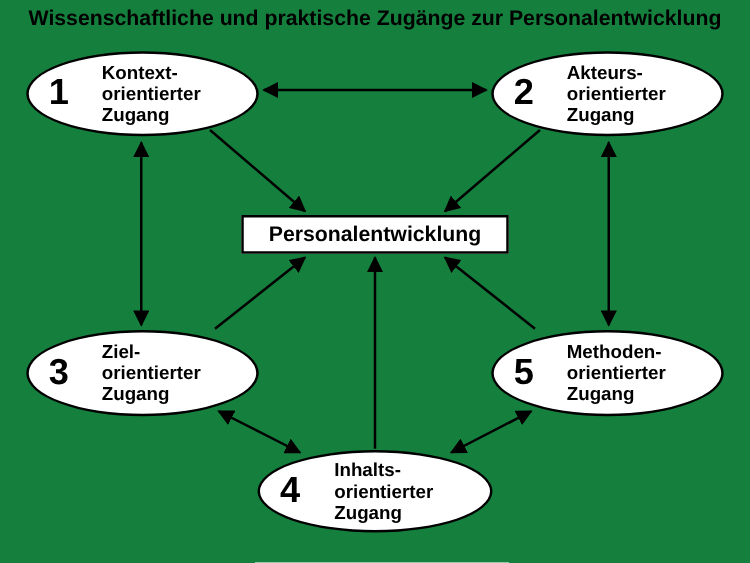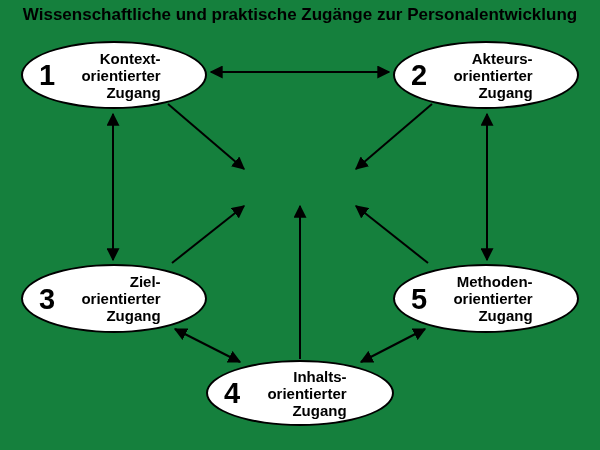--- a/index.html
+++ b/index.html
@@ -55,21 +55,21 @@
     font-size: 29px;
     font-weight: 700;
     color: #000000;
     line-height: 1;
   }
   .node .label {
     font-size: 15px;
     font-weight: 700;
     color: #000000;
     line-height: 17px;
-    text-align: right;
+    text-align: left;
     white-space: pre-line;
     padding-left: 14px;
   }
   .node-1 { left: 21px;  top: 41px;  width: 186px; height: 68px; }
   .node-2 { left: 393px; top: 41px;  width: 186px; height: 68px; }
   .node-3 { left: 21px;  top: 264px; width: 186px; height: 69px; }
   .node-5 { left: 393px; top: 264px; width: 186px; height: 69px; }
   .node-4 { left: 206px; top: 360px; width: 188px; height: 66px; }
   .center-box {
     position: absolute;
@@ -143,14 +143,15 @@
 Zugang</div>
   </div>
 
   <div class="node node-5">
     <span class="num">5</span>
     <div class="label">Methoden-
 orientierter
 Zugang</div>
   </div>
 
+  <div class="center-box">Personalentwicklung</div>
 
 </div>
 
 </body></html>

